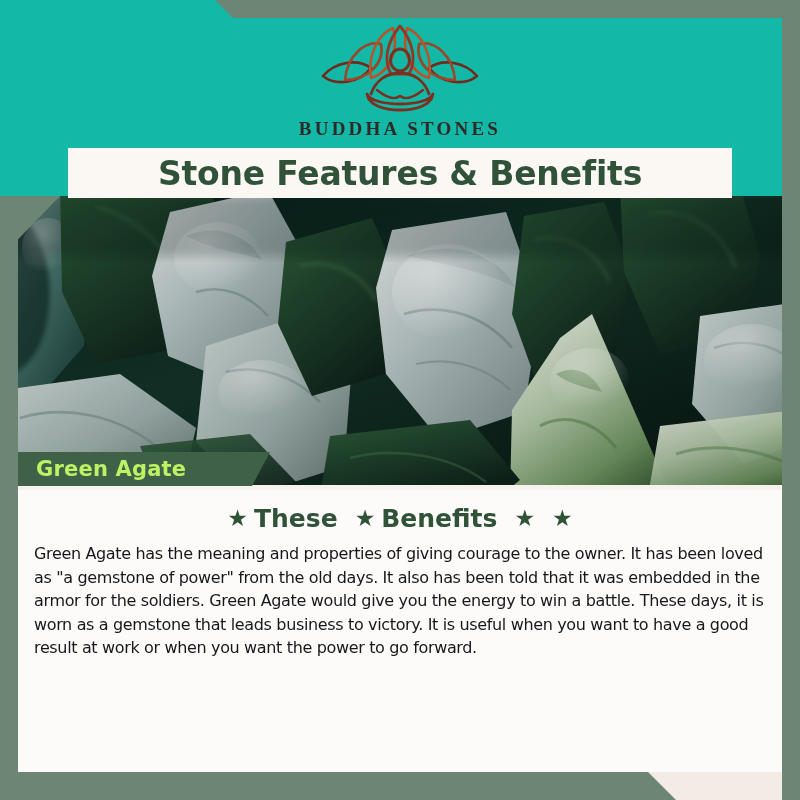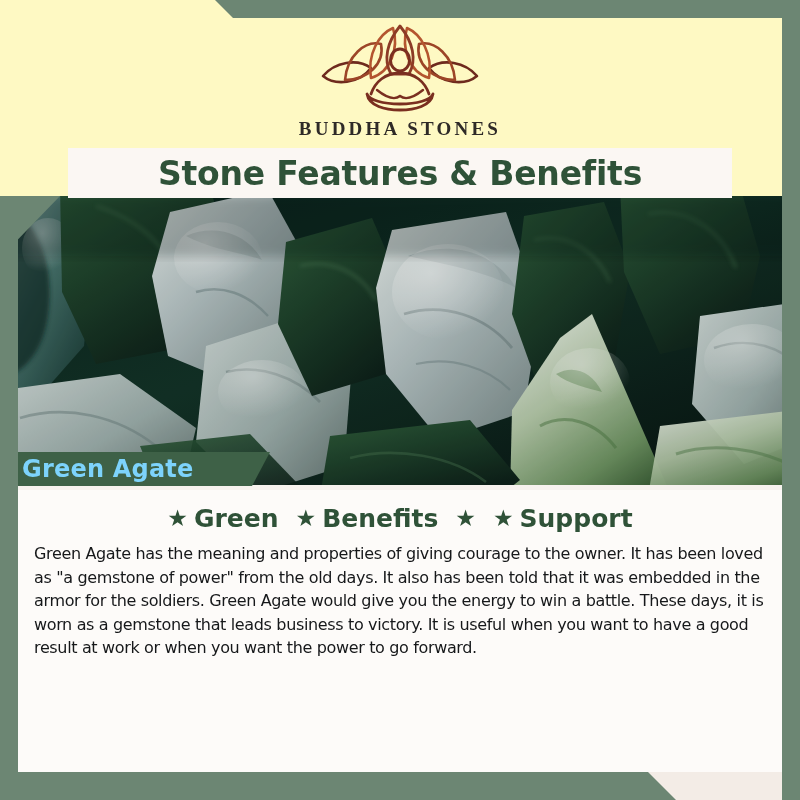--- a/index.html
+++ b/index.html
@@ -74,21 +74,21 @@
     z-index: 3;
   }
 
   
   .header {
     position: absolute;
     top: 0;
     left: 0;
     width: 800px;
     height: 196px;
-    background: #fef9c3;
+    background: #14b8a6;
     z-index: 2;
   }
   .logo-wrap {
     position: absolute;
     top: 22px;
     left: 0;
     width: 800px;
     text-align: center;
   }
   .logo-mark {
@@ -146,25 +146,25 @@
     top: 452px;
     width: 252px;
     height: 34px;
     background: #3e6147;
     clip-path: polygon(0 0, 252px 0, 234px 34px, 0 34px);
     display: flex;
     align-items: center;
     z-index: 5;
   }
   .stone-label .stone-label-text {
-    margin-left: 4px;
+    margin-left: 18px;
     font-family: "DejaVu Sans", sans-serif;
-    font-size: 24px;
+    font-size: 21px;
     font-weight: 700;
-    color: #7dd3fc;
+    color: #bef264;
     letter-spacing: 0.2px;
     white-space: nowrap;
   }
 
   
   .body-panel {
     position: absolute;
     top: 490px;
     left: 18px;
     width: 764px;
@@ -374,32 +374,31 @@
 
   <div class="stone-label">
     <span class="stone-label-text">Green Agate</span>
   </div>
 
   <div class="body-panel">
 
     <div class="keywords">
       <span class="kw">
         <span class="star">★</span>
-        <span>Green</span>
+        <span>These</span>
       </span>
       <span class="kw">
         <span class="star">★</span>
         <span>Benefits</span>
       </span>
       <span class="kw">
         <span class="star">★</span>
       </span>
       <span class="kw">
         <span class="star">★</span>
-        <span>Support</span>
       </span>
     </div>
 
     <p class="paragraph">Green Agate has the meaning and properties of giving courage to the owner. It has been loved as "a gemstone of power" from the old days. It also has been told that it was embedded in the armor for the soldiers. Green Agate would give you the energy to win a battle. These days, it is worn as a gemstone that leads business to victory. It is useful when you want to have a good result at work or when you want the power to go forward.</p>
   </div>
 
   <div class="frame-left-top-cut"></div>
   <div class="frame-top"></div>
   <div class="frame-right"></div>
   <div class="frame-left"></div>

